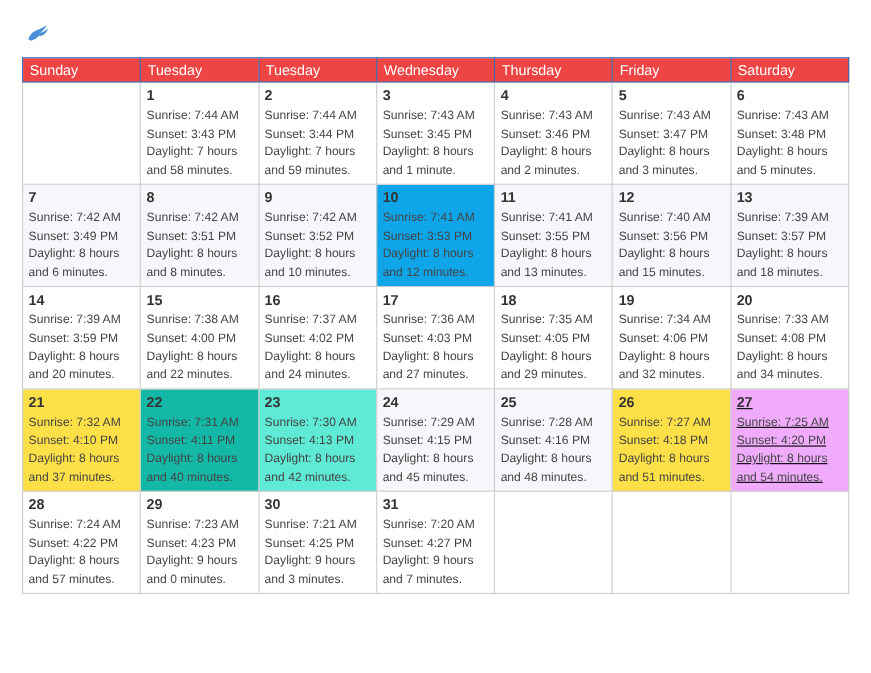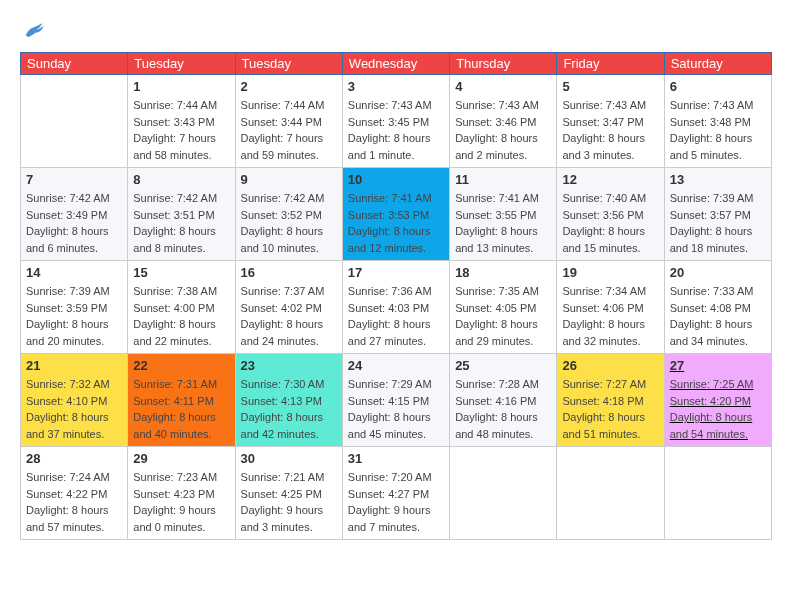--- a/index.html
+++ b/index.html
@@ -204,21 +204,21 @@
         <td>
           <span class="day-number">20</span>
           <div class="day-info">Sunrise: 7:33 AM<br>Sunset: 4:08 PM<br>Daylight: 8 hours and 34 minutes.</div>
         </td>
       </tr>
       <tr>
         <td style="background: #fde047;">
           <span class="day-number">21</span>
           <div class="day-info">Sunrise: 7:32 AM<br>Sunset: 4:10 PM<br>Daylight: 8 hours and 37 minutes.</div>
         </td>
-        <td style="background: #f97316;">
+        <td style="background: #14b8a6;">
           <span class="day-number">22</span>
           <div class="day-info">Sunrise: 7:31 AM<br>Sunset: 4:11 PM<br>Daylight: 8 hours and 40 minutes.</div>
         </td>
         <td style="background: #5eead4;">
           <span class="day-number">23</span>
           <div class="day-info">Sunrise: 7:30 AM<br>Sunset: 4:13 PM<br>Daylight: 8 hours and 42 minutes.</div>
         </td>
         <td style="background: rgb(245, 247, 250);">
           <span class="day-number">24</span>
           <div class="day-info">Sunrise: 7:29 AM<br>Sunset: 4:15 PM<br>Daylight: 8 hours and 45 minutes.</div>

